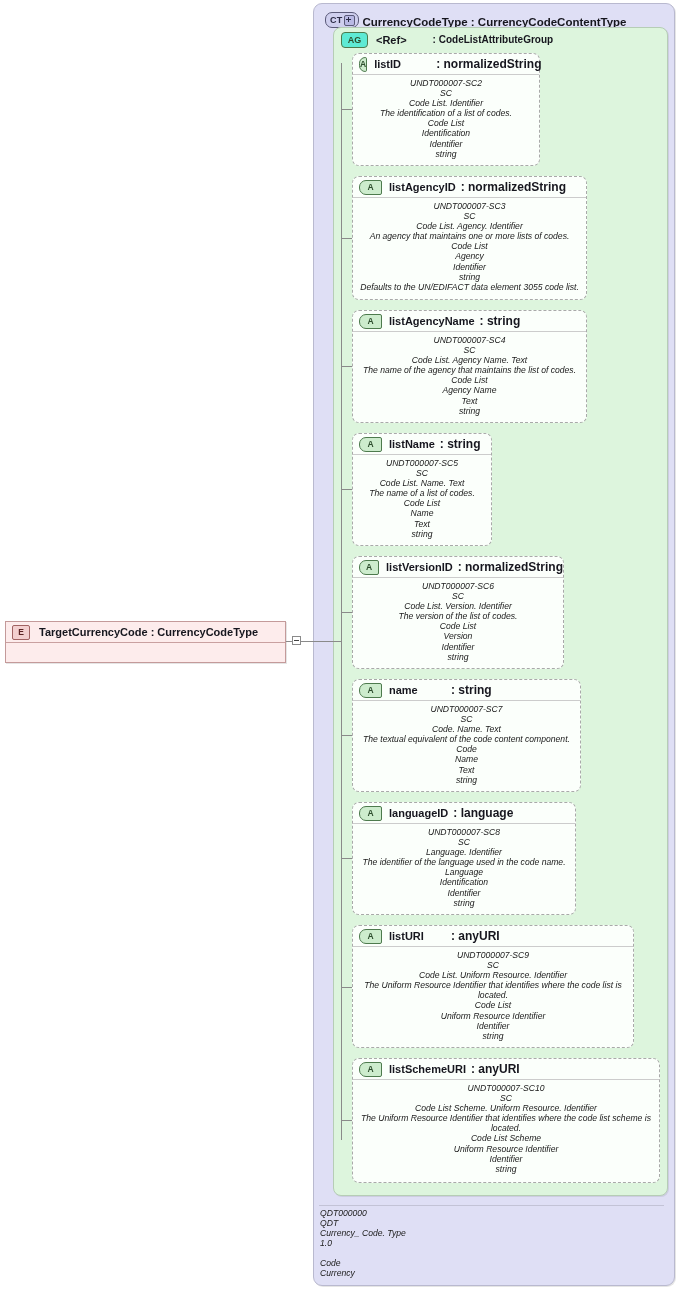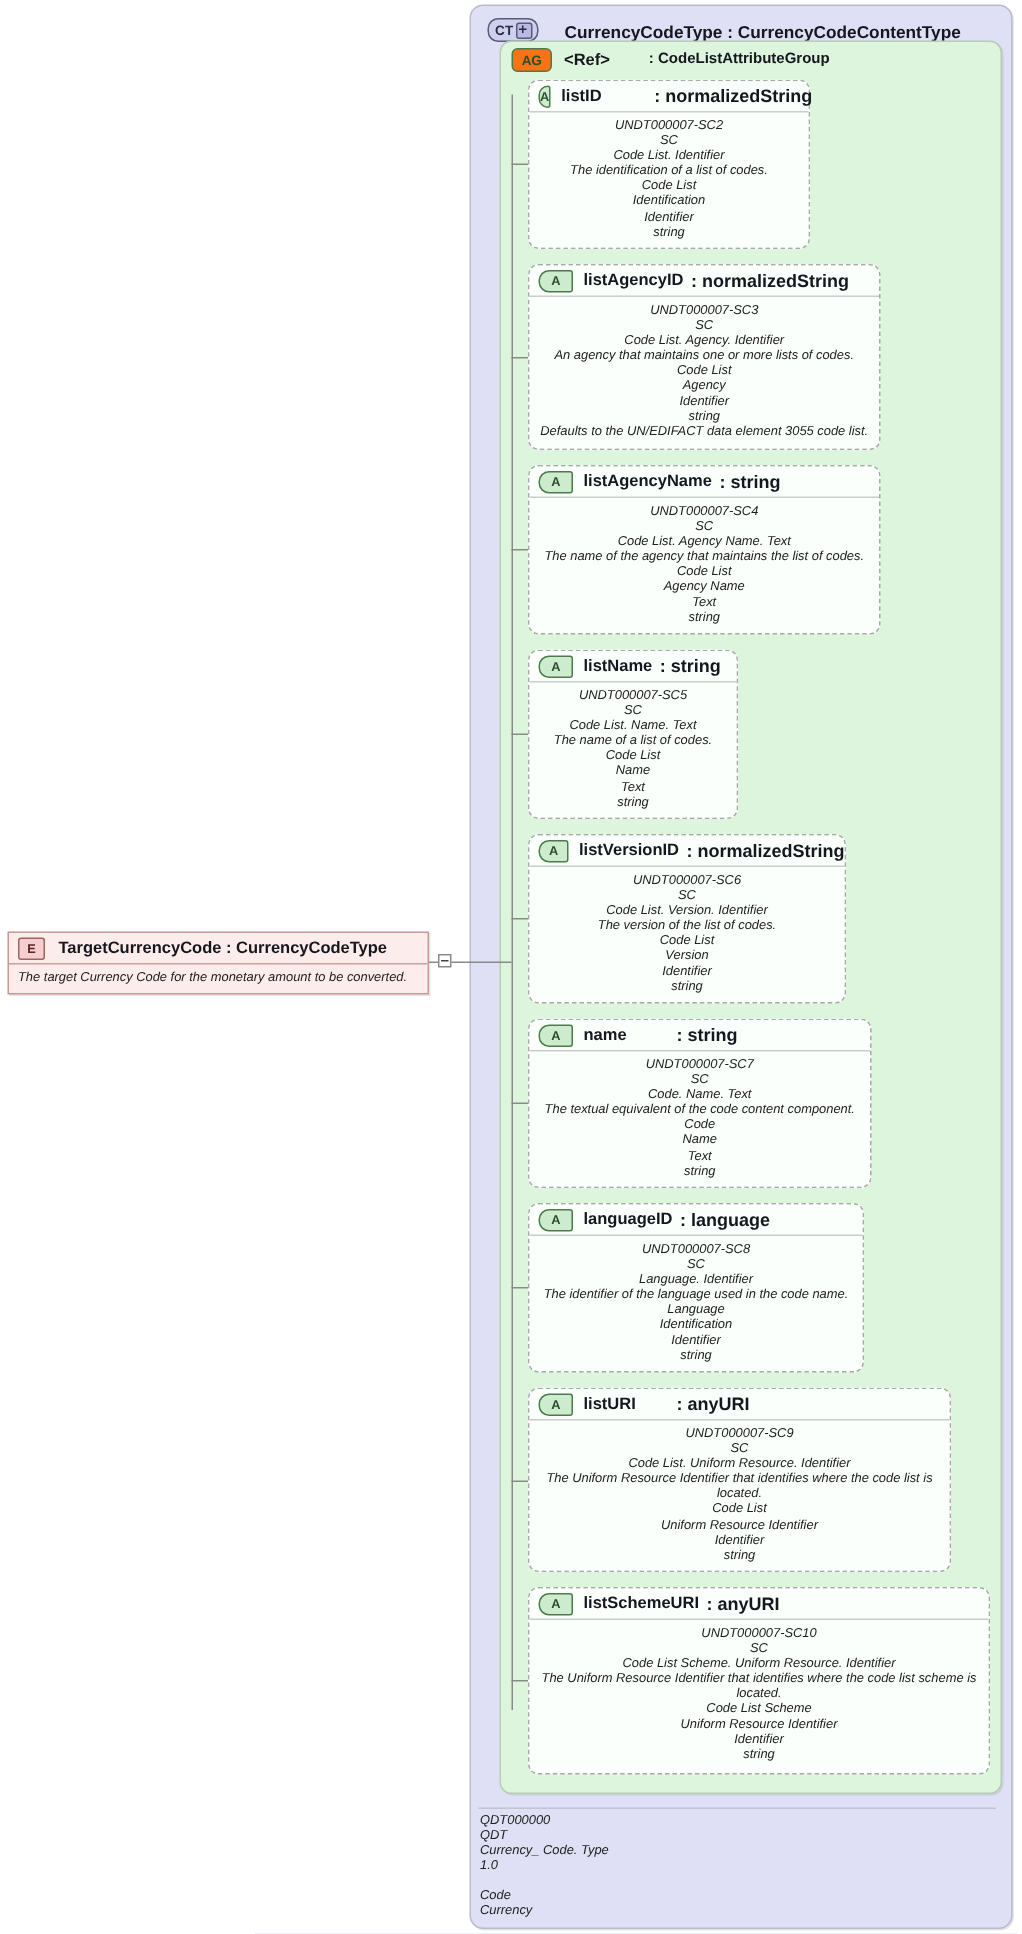--- a/index.html
+++ b/index.html
@@ -31,38 +31,38 @@
   .badge-ct .plus{
     display:inline-block;width:9px;height:9px;margin-left:2px;position:relative;
     border:1px solid #5a5a78;border-radius:2px;background:#b9b9e4;
   }
   .badge-ct .plus:before,.badge-ct .plus:after{
     content:"";position:absolute;background:#2a2a44;
   }
   .badge-ct .plus:before{left:1px;top:3px;width:5px;height:1px;}
   .badge-ct .plus:after{left:3px;top:1px;width:1px;height:5px;}
   .ct-title{
-    margin-left:17px;font-size:11.5px;font-weight:bold;color:#16161e;white-space:nowrap;
+    margin-left:3px;font-size:11.5px;font-weight:bold;color:#16161e;white-space:nowrap;
   }
 
   
   .ag-panel{
     position:absolute;left:333px;top:27px;width:335px;height:1169px;
     background:#ddf5dd;border:1px solid #b6cdb6;border-radius:8px;
     box-shadow:1px 1px 0 rgba(0,0,0,.08);
     box-sizing:border-box;
   }
   .ag-head{
     position:absolute;left:0;top:0;height:23px;width:100%;
     display:flex;align-items:center;padding-left:7px;box-sizing:border-box;
   }
   .badge-ag{
     display:inline-flex;align-items:center;justify-content:center;
     height:14px;min-width:19px;padding:0 3px;border:1px solid #4d7a4d;border-radius:4px;
-    background:#f97316;color:#2d4d2d;font-size:9px;font-weight:bold;line-height:12px;
+    background:#5eead4;color:#2d4d2d;font-size:9px;font-weight:bold;line-height:12px;
   }
   .ag-ref{margin-left:8px;font-size:11px;font-weight:bold;color:#16161e;}
   .ag-type{margin-left:26px;font-size:10px;font-weight:bold;color:#16161e;}
 
   
   .attr{
     position:absolute;
     background:#fbfffb;border:1px dashed #a9a9a9;border-radius:7px;
     box-sizing:border-box;
   }
@@ -334,19 +334,18 @@
     <div class="blank"></div>
     <div>Code</div>
     <div>Currency</div>
   </div>
 
   <div class="elem-box">
     <div class="elem-head">
       <span class="badge-e">E</span>
       <span class="elem-title">TargetCurrencyCode : CurrencyCodeType</span>
     </div>
-    <div class="elem-doc">The target Currency Code for the monetary amount to be converted.</div>
   </div>
   <div class="expander"></div>
   <div class="hline" style="left:286px;top:641px;width:6px;"></div>
   <div class="hline" style="left:301px;top:641px;width:40px;"></div>
 
 </div>
 
 </body></html>

